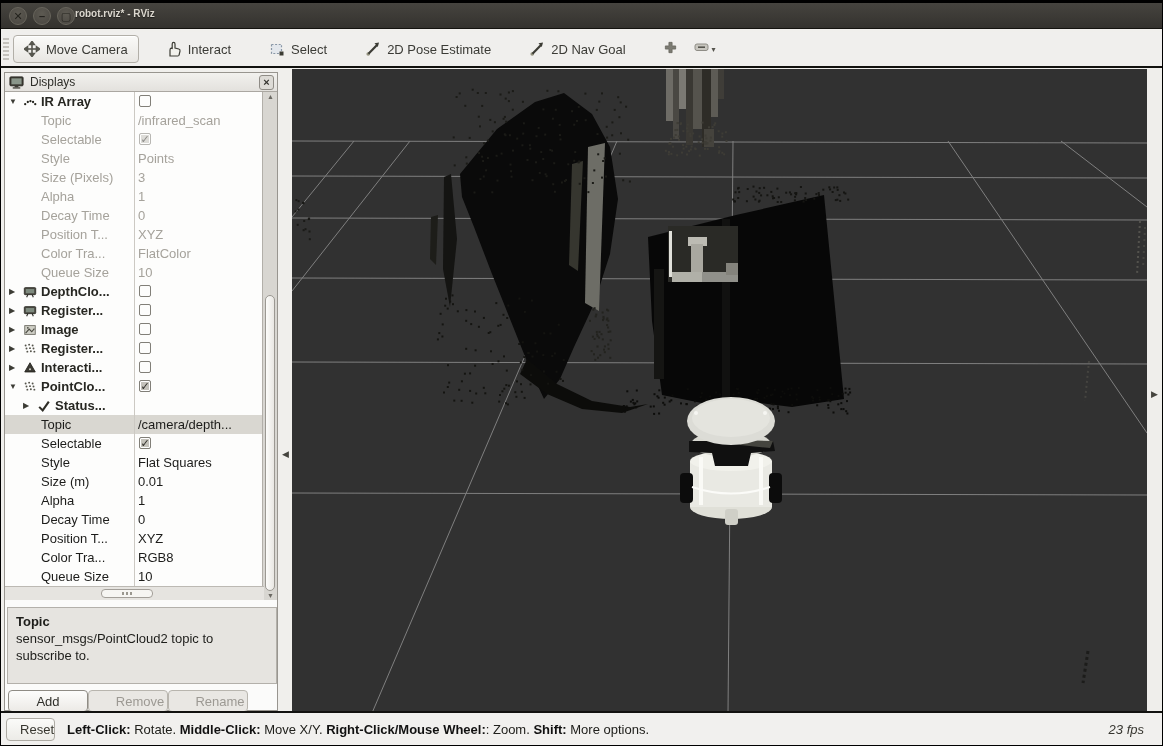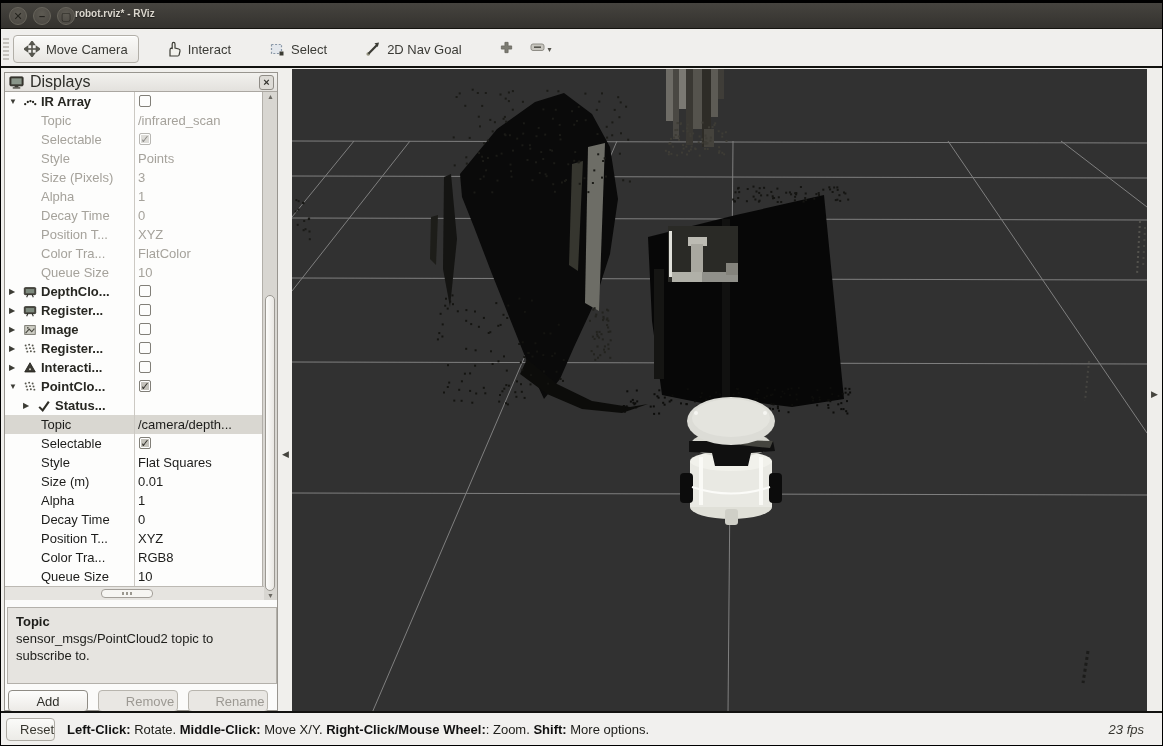--- a/index.html
+++ b/index.html
@@ -30,21 +30,21 @@
   .dd-arrow { font-size:8px; color:#55544d; margin-left:2px; }
 
   
   .left-region { position:absolute; left:0; top:68px; width:291px; height:644px; background:#f0efec; }
   .panel { position:absolute; left:3px; top:3px; width:274px; height:639px; background:#fbfbfa;
     border:1px solid #98958f; }
   .panel-header { position:absolute; left:0; top:0; width:100%; height:19px;
     background:linear-gradient(#f2f1ee,#e3e1dd); border-bottom:1px solid #aaa7a1;
     display:flex; align-items:center; padding:0 4px; }
   .panel-header .phicon { margin-right:6px; display:flex; }
-  .panel-header .phtitle { font-size:16px; color:#2e2e29; }
+  .panel-header .phtitle { font-size:12px; color:#2e2e29; }
   .panel-close { position:absolute; right:3px; top:2px; width:15px; height:15px; border:1px solid #8f8c86;
     border-radius:3px; background:#dddbd6; color:#33322d; font-size:11px; font-weight:bold; text-align:center;
     line-height:13px; }
 
   .tree { position:absolute; left:0; top:19px; width:259px; height:494px; background:#fdfdfc; overflow:hidden; }
   .tree .divider { position:absolute; left:129px; top:0; width:1px; height:100%; background:#ccc9c3; z-index:3; }
   .trow { position:relative; height:19px; line-height:19px; font-size:13px; color:#1c1c1a;
     display:flex; align-items:center; padding-left:4px; white-space:nowrap; }
   .trow.selected { background:#d9d7d1; }
   .trow .exp { width:14px; font-size:8px; color:#3c3c35; flex:none; }
@@ -68,21 +68,21 @@
   .hscroll { position:absolute; left:0; top:513px; width:259px; height:14px; background:#e6e4e0; border-top:1px solid #bcb9b3; }
   .hthumb { position:absolute; left:96px; top:2px; width:52px; height:9px; background:#f6f5f2; border:1px solid #a39f99;
     border-radius:4px; }
   .hthumb::after { content:""; position:absolute; left:20px; top:2px; width:10px; height:3px;
     background:repeating-linear-gradient(90deg,#9a978f 0 2px, transparent 2px 4px); }
 
   .desc-box { position:absolute; left:2px; top:534px; width:270px; height:77px; background:#e6e4e0;
     border:1px solid #b3b0aa; padding:5px 8px; font-size:13px; color:#1d1d1a; line-height:17px; }
   .desc-box .dtitle { font-weight:bold; }
 
-  .panel-buttons { position:absolute; left:0; top:617px; width:100%; display:flex; gap:10px; padding-left:3px; }
+  .panel-buttons { position:absolute; left:0; top:617px; width:100%; display:flex; padding-left:3px; }
   .panel-btn { width:80px; height:22px; font-size:13px; border-radius:4px; border:1px solid #8f8c85;
     background:linear-gradient(#fdfdfc,#eceae6); color:#2e2e29; font-family:inherit; }
   .panel-btn.disabled { border:1px solid #b8b5ae; background:#e9e7e3; color:#9c9993;padding-left:24px; }
 
   .collapse-left { position:absolute; left:281px; top:380px; font-size:9px; color:#45443e; }
 
   
   .viewport { position:absolute; left:291px; top:68px; width:855px; height:644px; background:#313131; }
   .viewport svg { display:block; }
 
@@ -137,20 +137,30 @@
           <span>Interact</span>
         </div>
         <div class="tool">
           <span class="ticon">
             <svg width="16" height="16" viewBox="0 0 16 16">
               <rect x="2.5" y="3.5" width="10" height="9" fill="#e3e7ec" stroke="#8896a6" stroke-width="1.2" stroke-dasharray="2 1.6"></rect>
               <rect x="10.5" y="10.5" width="4" height="4" fill="#3c3c34"></rect>
             </svg>
           </span>
           <span>Select</span>
+        </div>
+        <div class="tool">
+          <span class="ticon">
+            <svg width="16" height="16" viewBox="0 0 16 16">
+              <circle cx="3.2" cy="13" r="1.8" fill="#94937f"></circle>
+              <line x1="3.5" y1="12.7" x2="12" y2="4" stroke="#3c3c35" stroke-width="2.2"></line>
+              <path d="M9.5,2.2 L14,1.6 L12.8,6 Z" fill="#3c3c35"></path>
+            </svg>
+          </span>
+          <span>2D Pose Estimate</span>
         </div>
         <div class="tool">
           <span class="ticon">
             <svg width="16" height="16" viewBox="0 0 16 16">
               <circle cx="3.2" cy="13" r="1.8" fill="#94937f"></circle>
               <line x1="3.5" y1="12.7" x2="12" y2="4" stroke="#3c3c35" stroke-width="2.2"></line>
               <path d="M9.5,2.2 L14,1.6 L12.8,6 Z" fill="#3c3c35"></path>
             </svg>
           </span>
           <span>2D Nav Goal</span>

